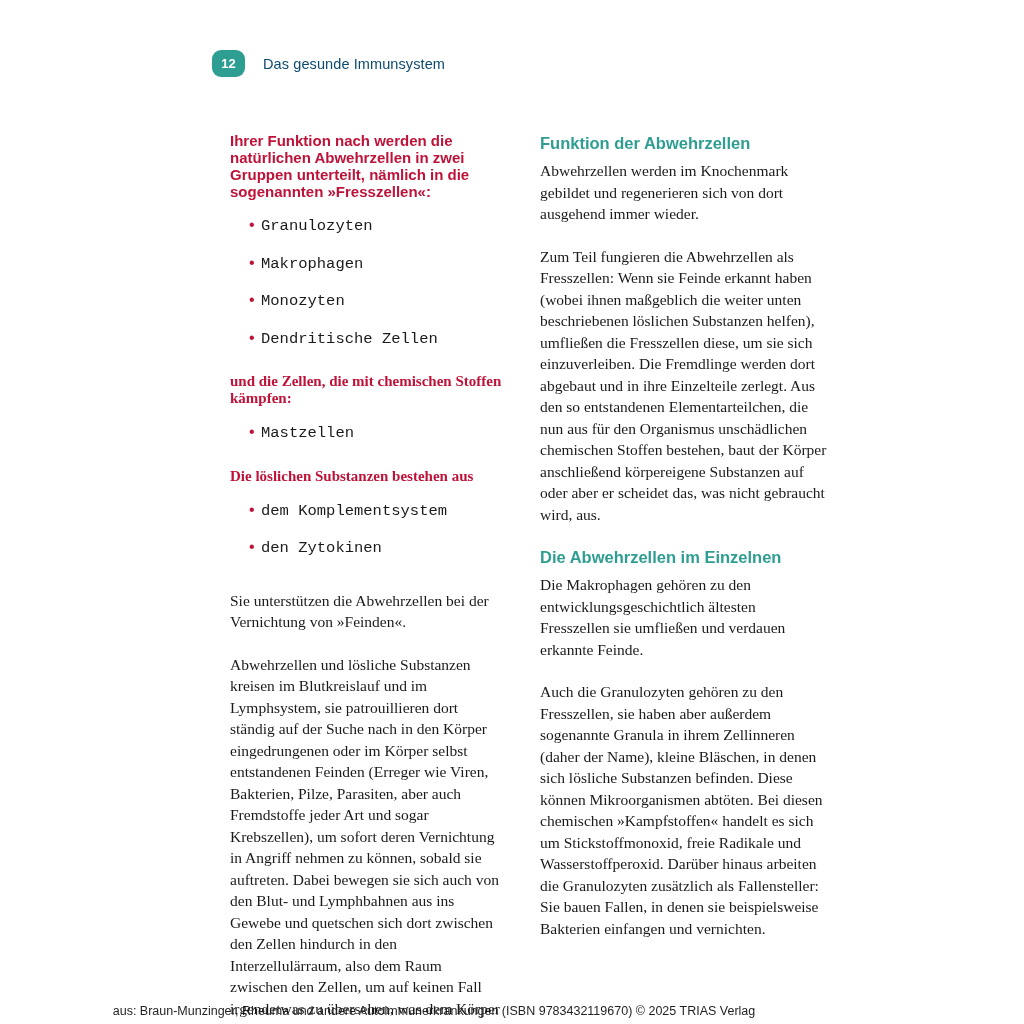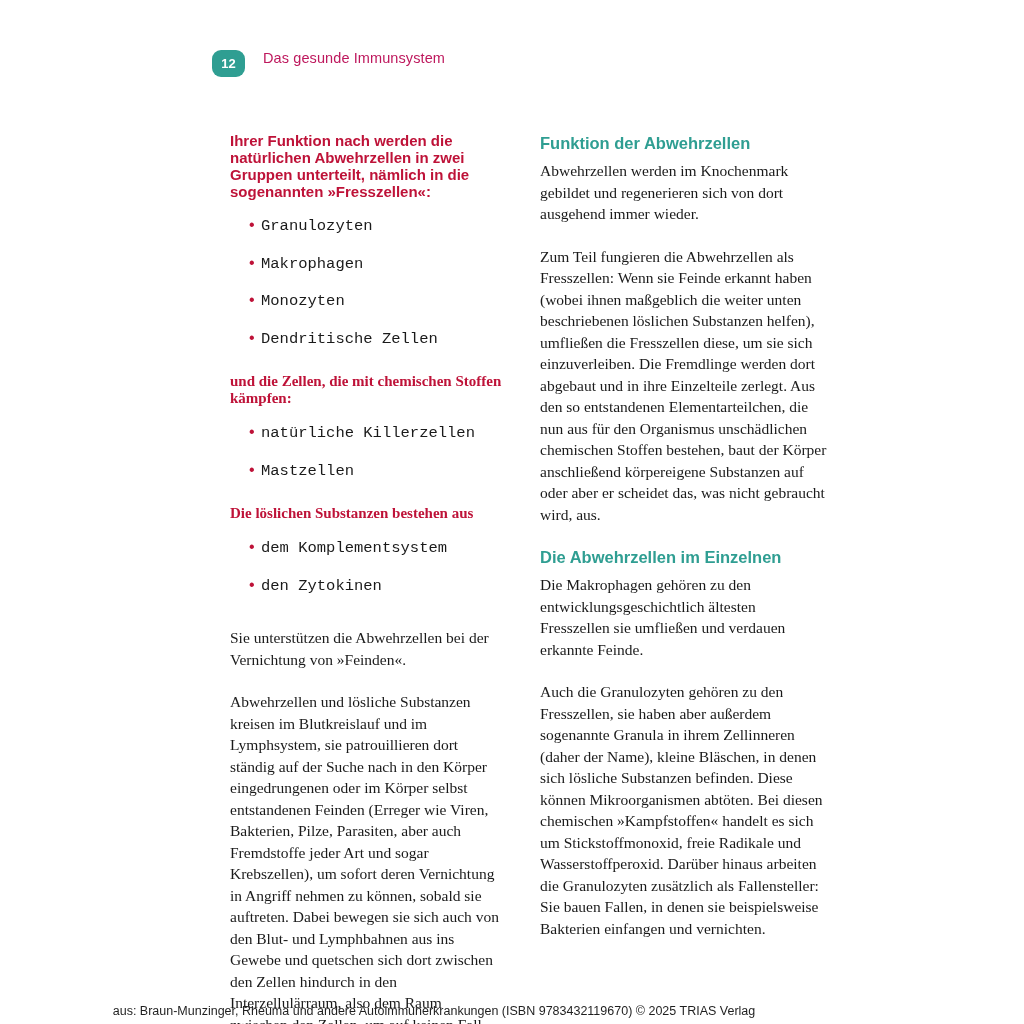--- a/index.html
+++ b/index.html
@@ -12,42 +12,42 @@
     color: #1a1a1a;
     overflow: hidden;
   }
 
   
   .page-header {
     position: absolute;
     top: 50px;
     left: 180px;
     display: flex;
-    align-items: flex-start;
+    align-items: center;
     gap: 18px;
     padding-left: 32px;
   }
   .page-number-badge {
     background: #2f9e92;
     color: #ffffff;
     min-width: 33px;
     height: 27px;
     border-radius: 9px;
     display: flex;
     align-items: center;
     justify-content: center;
     font-family: "Liberation Sans", sans-serif;
     font-size: 13px;
     font-weight: 700;
   }
   .running-head {
     font-family: "Liberation Sans", sans-serif;
     font-size: 14.5px;
     font-weight: 500;
-    color: #be185d;
+    color: #0c4a6e;
     letter-spacing: 0.1px;
   }
 
   
   .columns {
     position: absolute;
     top: 132px;
     left: 230px;
     width: 600px;
     display: grid;
@@ -129,21 +129,20 @@
     <h3 class="red-heading">Ihrer Funktion nach werden die natürlichen Abwehrzellen in zwei Gruppen unterteilt, nämlich in die sogenannten »Fresszellen«:</h3>
     <ul class="bullet-list">
       <li>Granulozyten</li>
       <li>Makrophagen</li>
       <li>Monozyten</li>
       <li>Dendritische Zellen</li>
     </ul>
 
     <h3 class="red-heading spaced">und die Zellen, die mit chemischen Stoffen kämpfen:</h3>
     <ul class="bullet-list">
-      <li>natürliche Killerzellen</li>
       <li>Mastzellen</li>
     </ul>
 
     <h3 class="red-heading spaced">Die löslichen Substanzen bestehen aus</h3>
     <ul class="bullet-list">
       <li>dem Komplementsystem</li>
       <li>den Zytokinen</li>
     </ul>
 
     <p class="body-para after-lists">Sie unterstützen die Abwehrzellen bei der Vernichtung von »Feinden«.</p>

